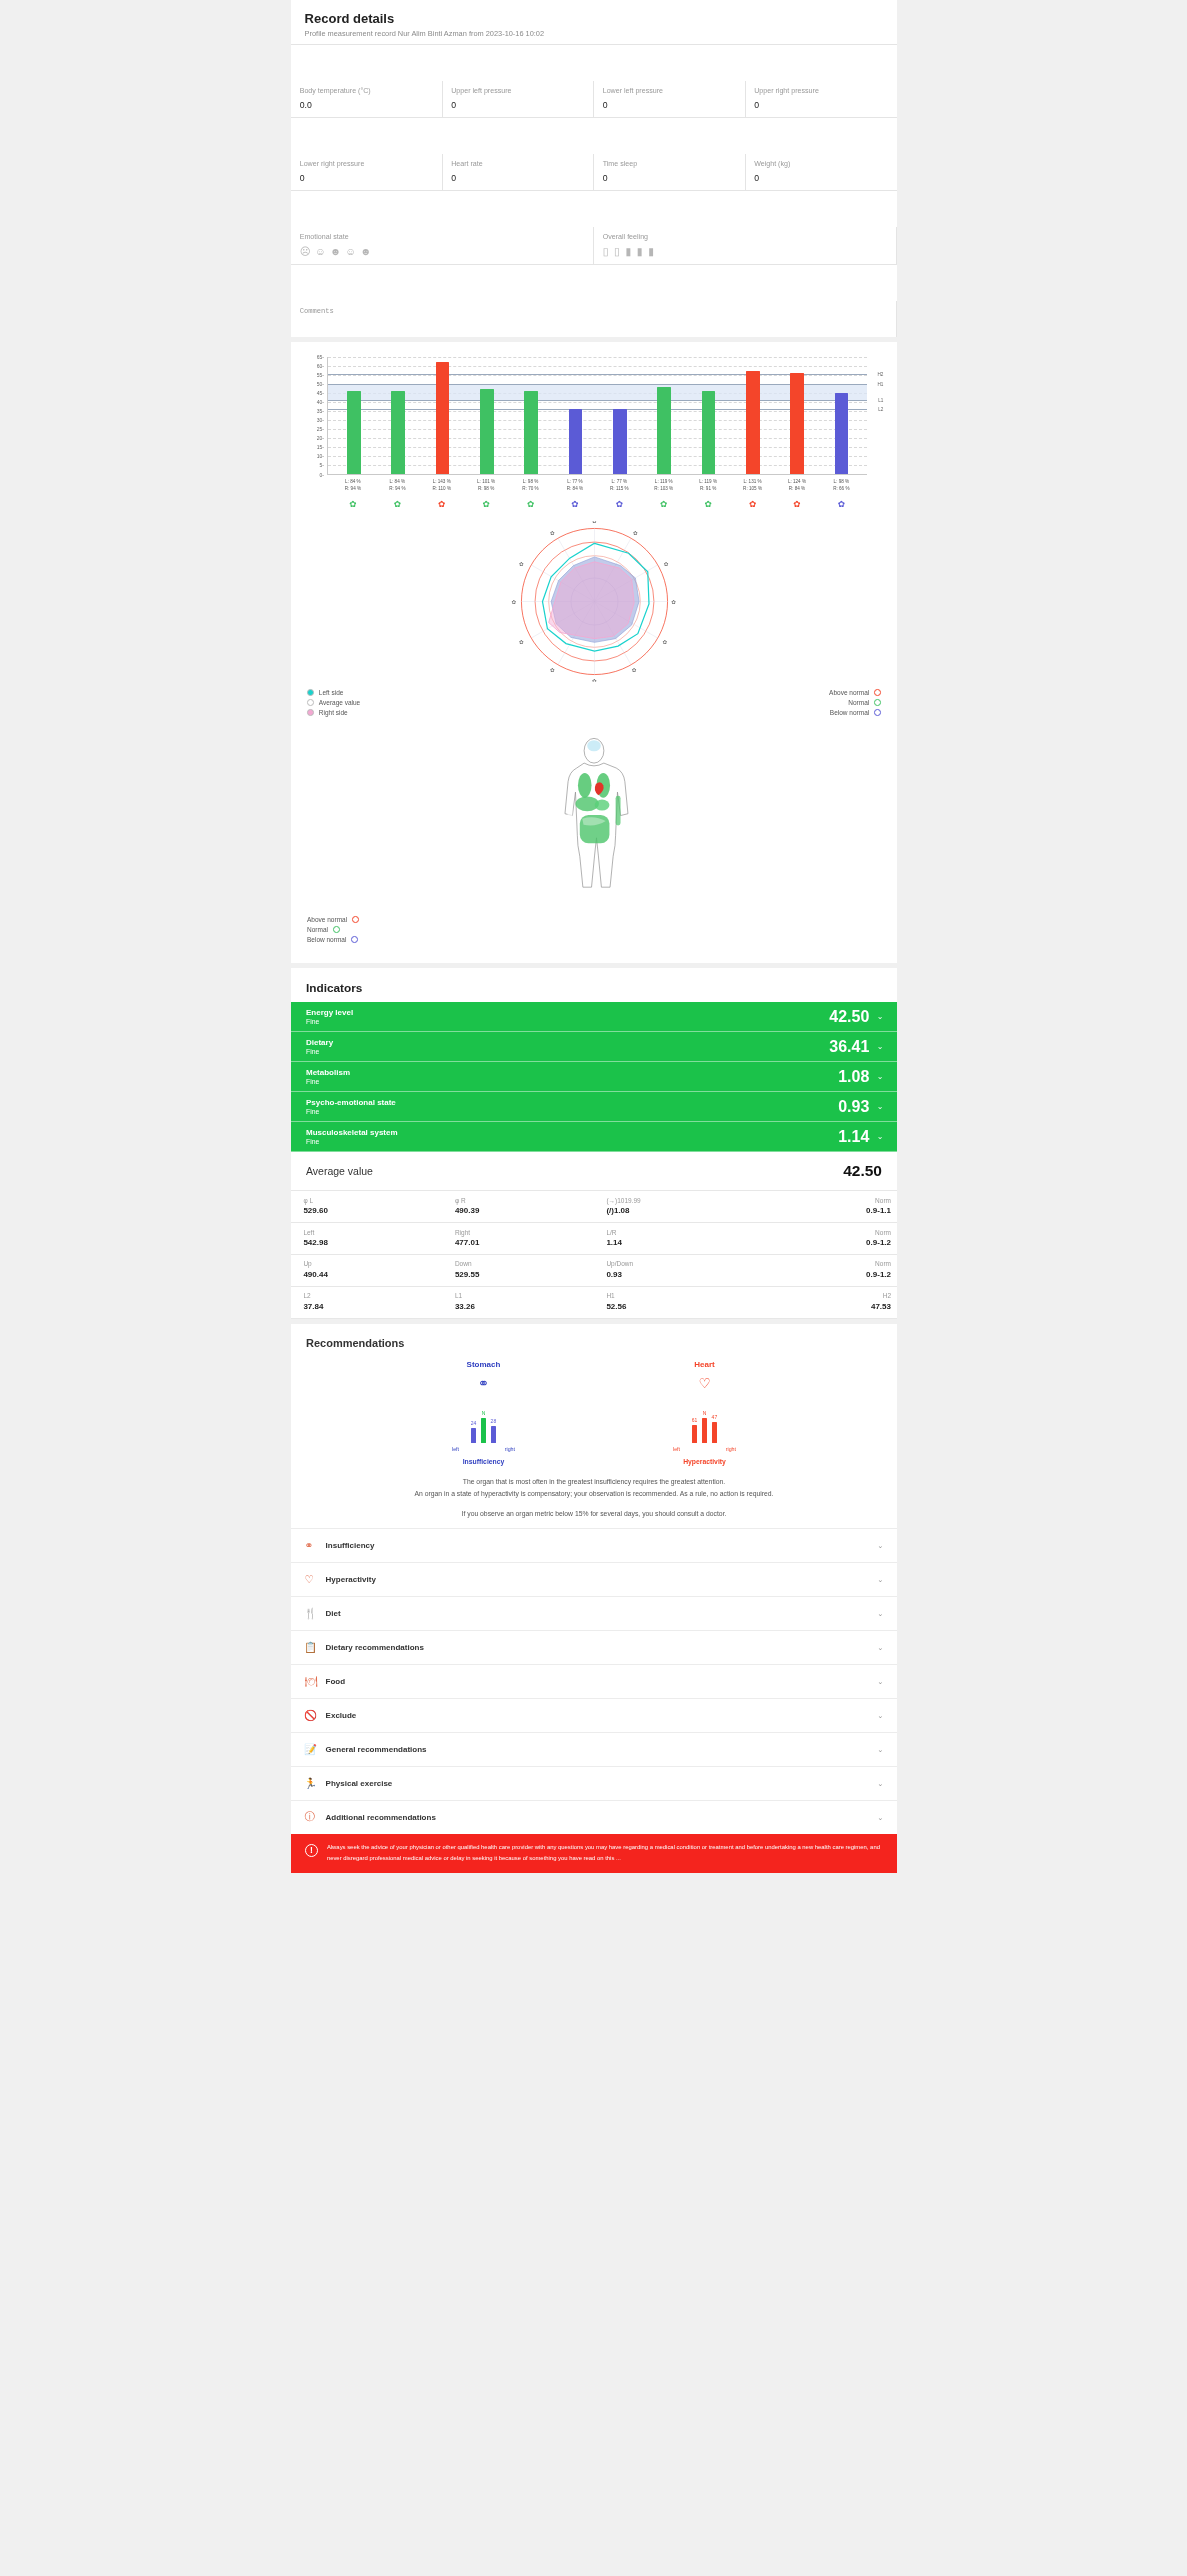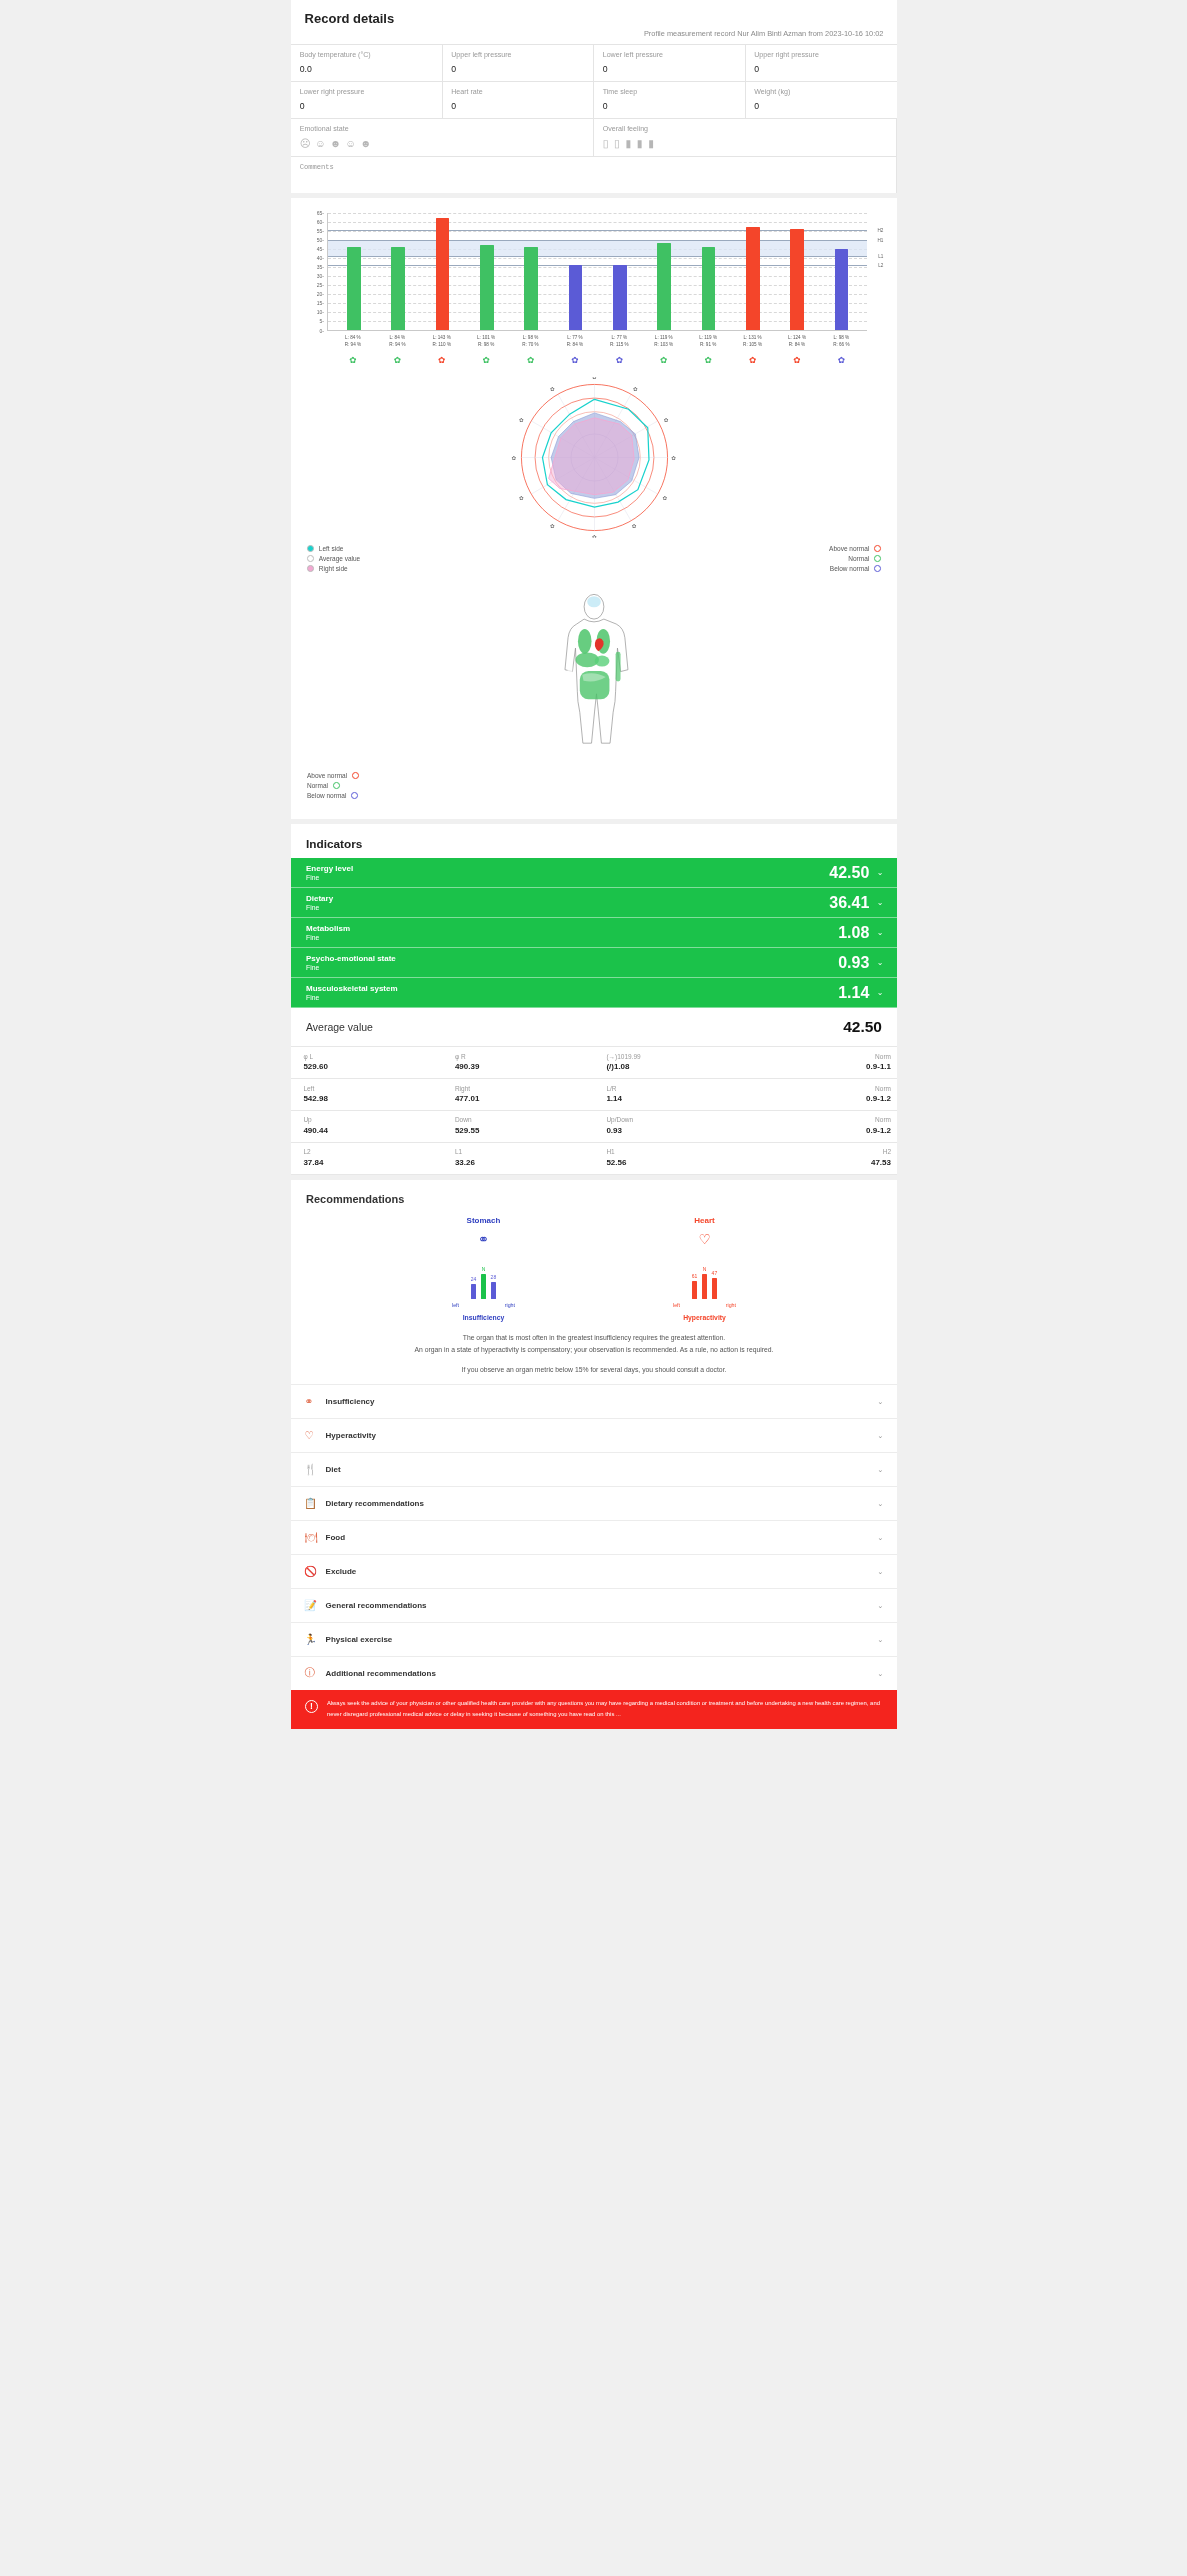--- a/index.html
+++ b/index.html
@@ -16,28 +16,29 @@
     position:relative;
   }
   .card {
     width:606px;
     margin:0 auto;
     background:#ffffff;
   }
   
   .rd-head { padding:11px 13.6px 6.2px 13.6px; }
   .rd-title { font-size:13px; font-weight:bold; color:#222; }
-  .rd-sub { font-size:7.4px; color:#8a8a8a; margin-top:3.1px;text-align:right; }
+  .rd-sub { font-size:7.4px; color:#8a8a8a; margin-top:3.1px; }
   .rd-grid { display:flex; flex-wrap:wrap; border-top:0.6px solid #e4e4e4; }
   .rd-cell {
     width:25%;
     border-right:0.6px solid #e4e4e4;
     border-bottom:0.6px solid #e4e4e4;
     padding:6.2px 8.7px 7.4px 8.7px;
     min-height:36px;
+    margin-top:36px;
   }
   .rd-cell:nth-child(4n) { border-right:none; }
   .rd-label { font-size:7.1px; color:#999; }
   .rd-value { font-size:8.7px; color:#222; margin-top:4.3px; font-weight:500; }
   .rd-half { width:50%; }
   .rd-half:nth-child(odd) { border-right:0.6px solid #e4e4e4; }
   .emoji-row { margin-top:3.7px; font-size:10.5px; letter-spacing:4.3px; color:#b6b6b6; }
   .feel-row { margin-top:3.7px; font-size:10.5px; letter-spacing:5.6px; color:#b6b6b6; }
   .rd-comments { width:100%; border-bottom:none;font-family:Liberation Mono, monospace; }
 

